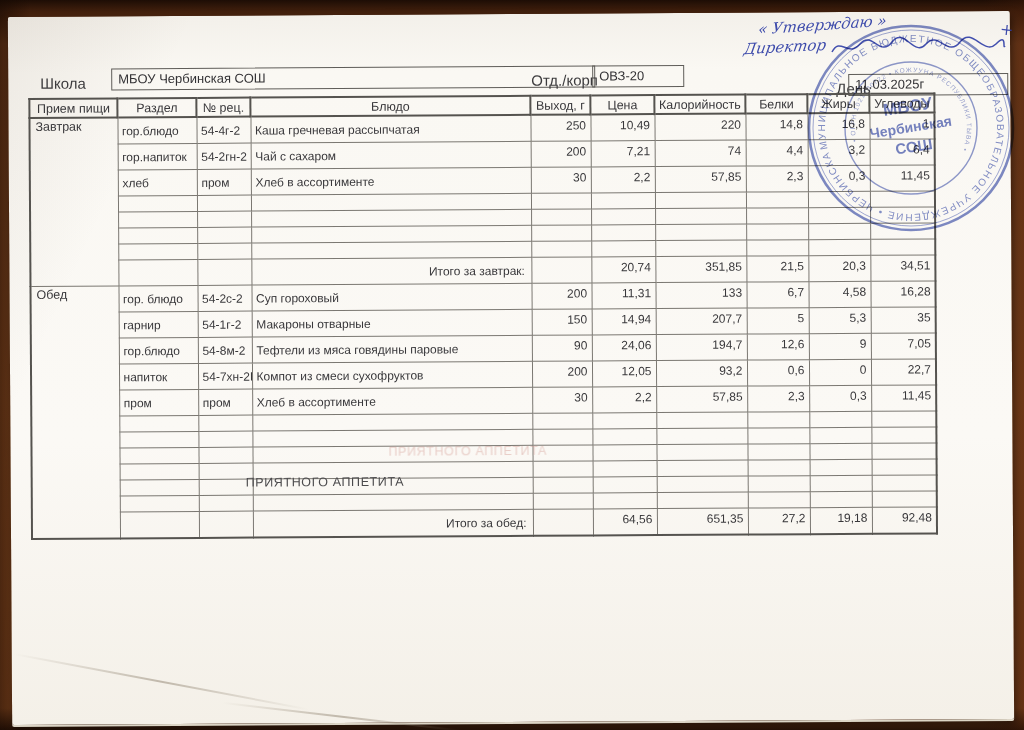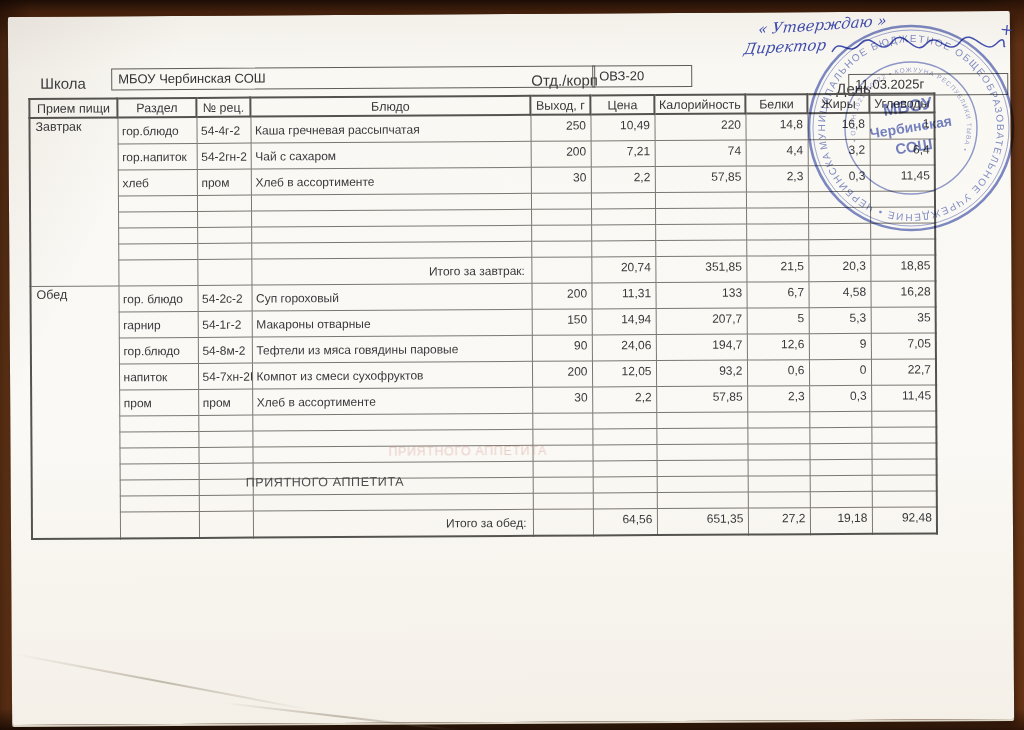--- a/index.html
+++ b/index.html
@@ -78,21 +78,21 @@
 <body>
 
 <div class="scene">
 
   <div class="paper">
 
     <span class="flabel" style="left:32px; top:58px;">Школа</span>
     <div class="fbox" style="left:103px; top:52px; width:484px;">МБОУ Чербинская СОШ</div>
 
     <span class="flabel" style="left:523px; top:58px;">Отд./корп</span>
-    <div class="fbox" style="left:584px; top:52px; width:100px;">ОВЗ-20</div>
+    <div class="fbox" style="left:584px; top:52px; width:92px;">ОВЗ-20</div>
 
     <span class="flabel" style="left:828px; top:68px;">День</span>
     <div class="fbox" style="left:840px; top:62px; width:160px;">11.03.2025г</div>
 
     <table class="menu">
       <colgroup>
         <col style="width:88px">
           <col style="width:79px">
           <col style="width:54px">
         <col style="width:280px">
@@ -198,21 +198,21 @@
           </tr>
           <tr class="r-total">
             <td></td>
             <td></td>
             <td class="total-label">Итого за завтрак:</td>
             <td></td>
             <td class="num">20,74</td>
             <td class="num">351,85</td>
             <td class="num">21,5</td>
             <td class="num">20,3</td>
-            <td class="num">18,85</td>
+            <td class="num">34,51</td>
           </tr>
           <tr class="r-data sec-top">
             <td class="meal" rowspan="12">Обед</td>
             <td class="txt">гор. блюдо</td>
             <td class="txt">54-2с-2</td>
             <td class="txt">Суп гороховый</td>
             <td class="num">200</td>
             <td class="num">11,31</td>
             <td class="num">133</td>
             <td class="num">6,7</td>

